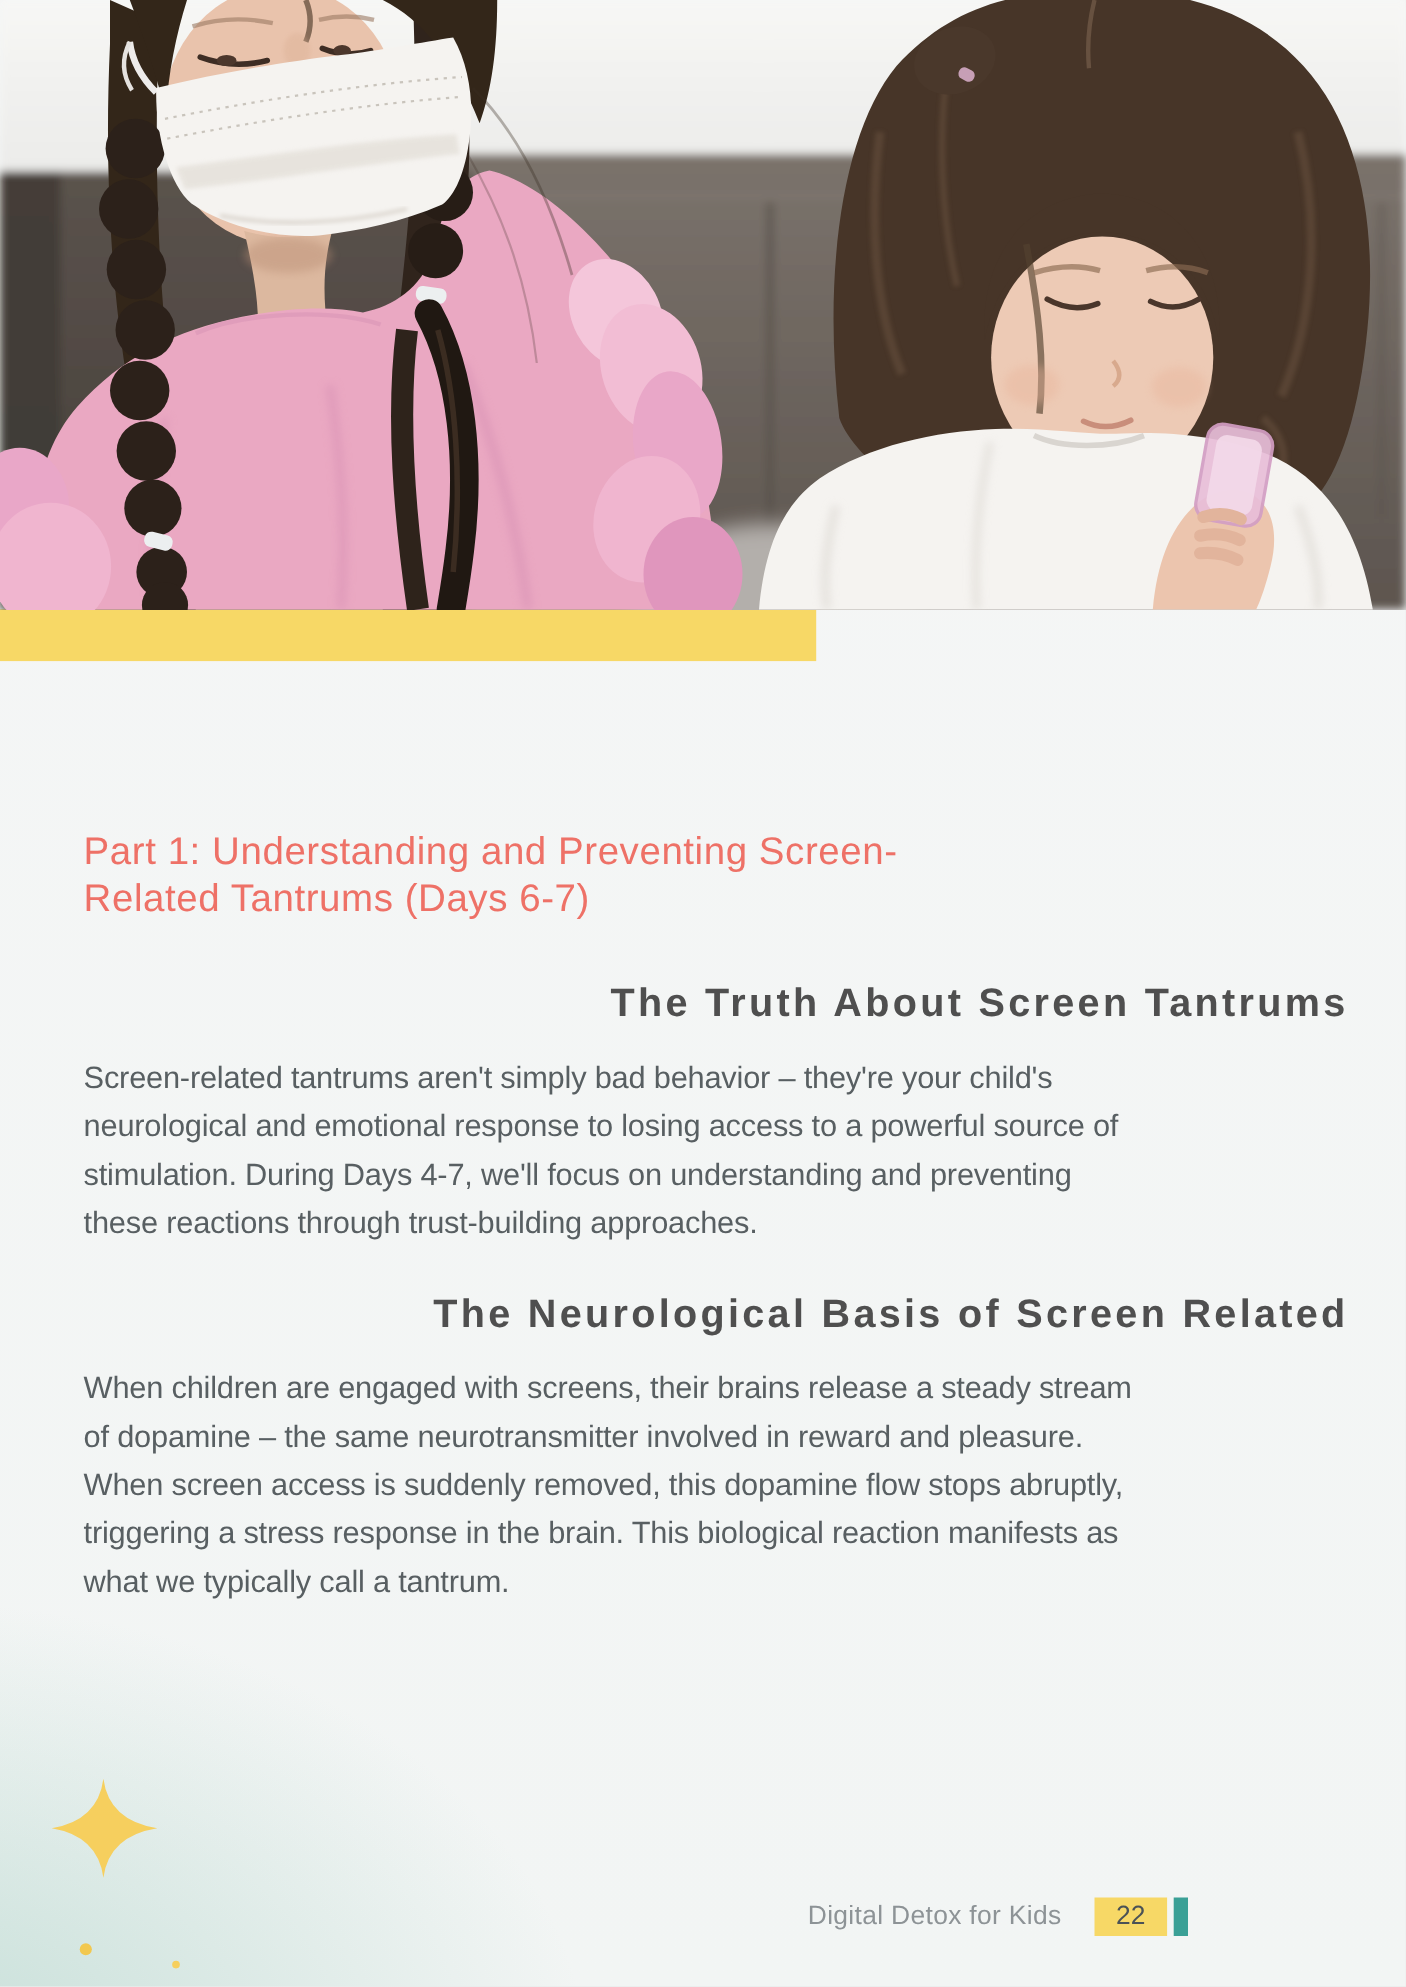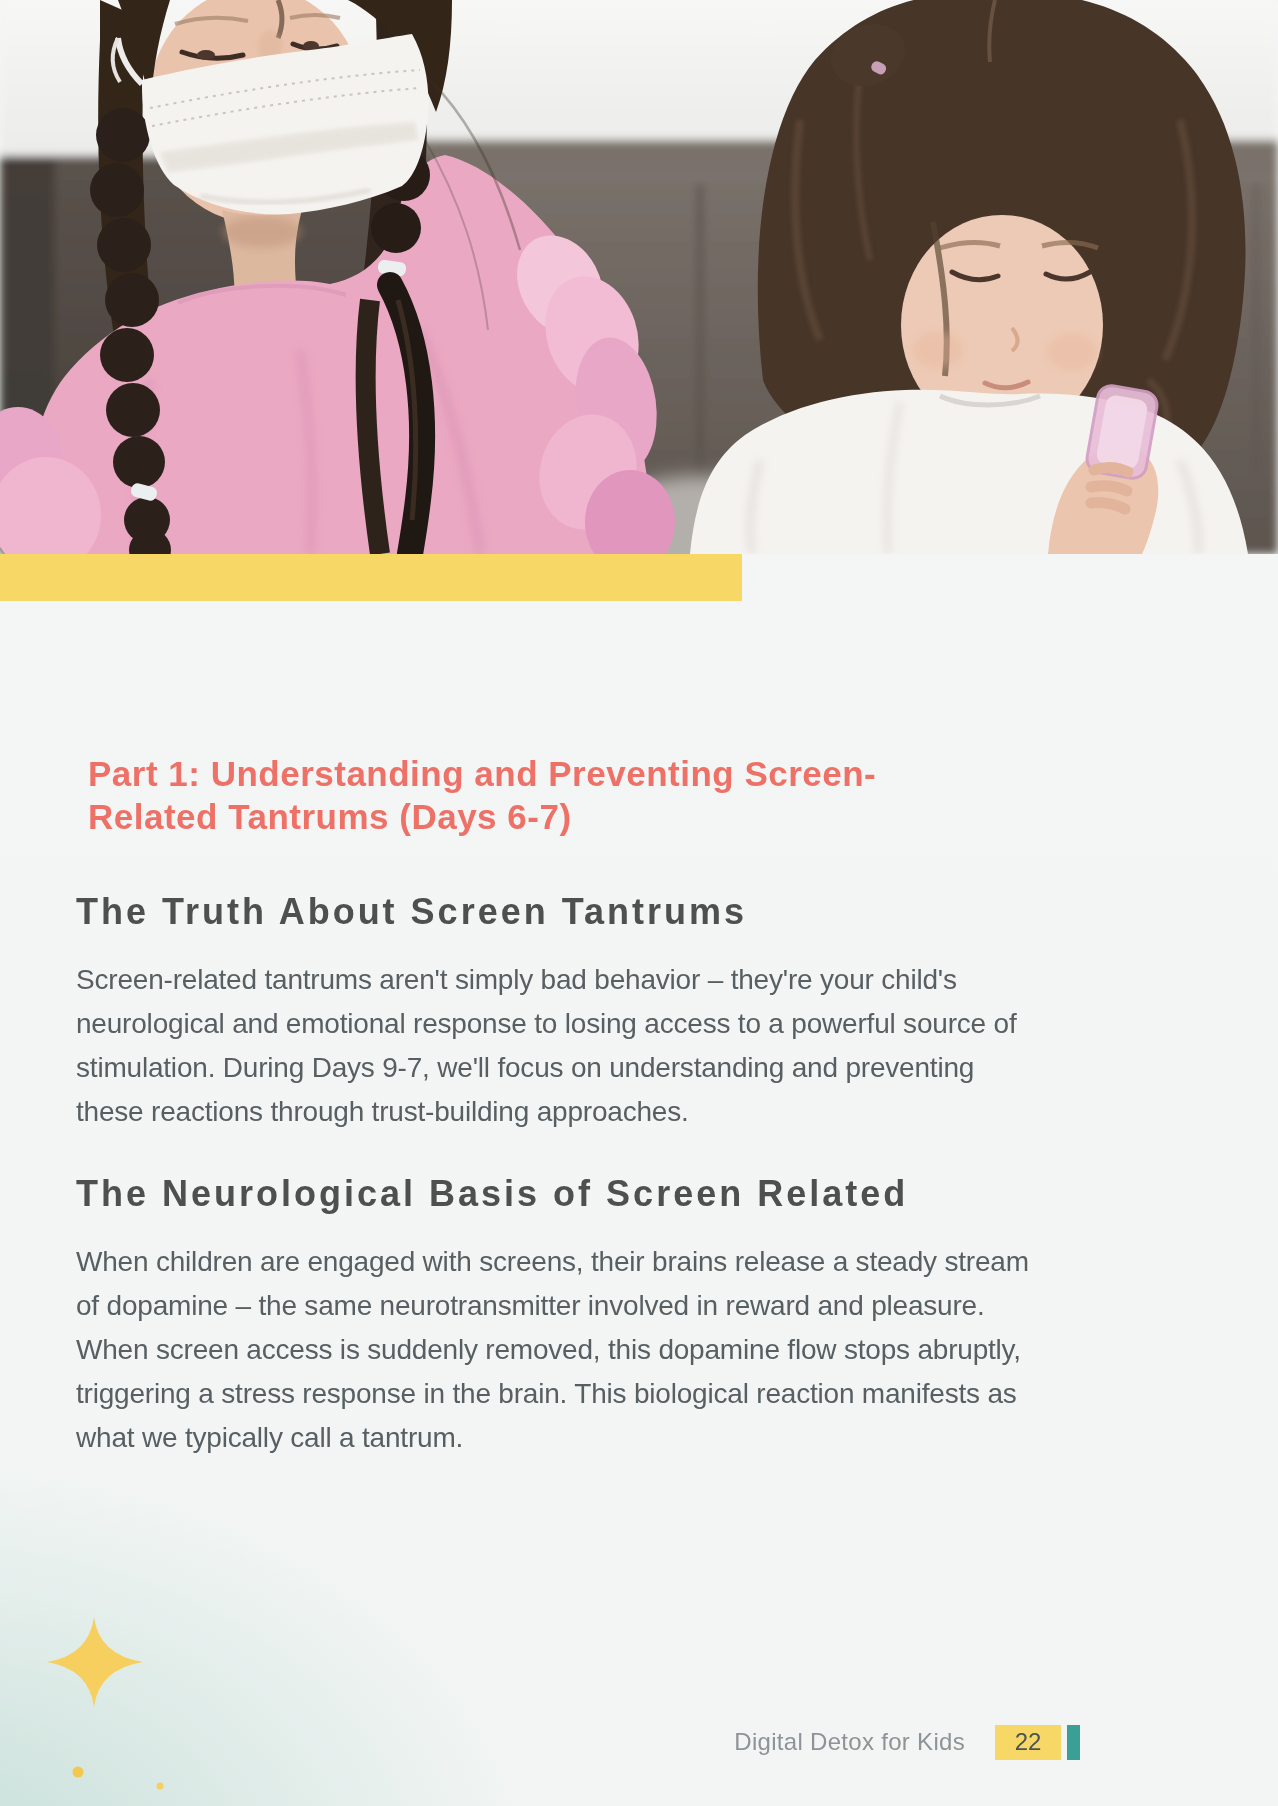--- a/index.html
+++ b/index.html
@@ -12,28 +12,28 @@
   }
   .hero{position:absolute;left:0;top:0;width:1278px;height:554px;}
   .hero svg{display:block;width:100%;height:100%;}
   .accent-bar{position:absolute;left:0;top:554px;width:742px;height:47px;background:var(--accent-yellow,#f7d866);}
   .page-title{
     position:absolute;left:74px;top:642px;width:1150px;margin:0;
     font-size:58px;font-weight:bold;letter-spacing:-.5px;line-height:66px;
     color:var(--heading-gray,#4f4f4f);white-space:pre;
   }
   .part-subtitle{
-    position:absolute;left:88px;top:752px;width:1150px;margin:0;
-    font-size:35px;font-weight:bold;letter-spacing:.5px;line-height:43px;
+    position:absolute;left:76px;top:752px;width:1150px;margin:0;
+    font-size:35px;font-weight:normal;letter-spacing:.5px;line-height:43px;
     color:var(--heading-red,#ee7167);white-space:pre;
   }
   .section-heading{
     position:absolute;left:76px;width:1150px;margin:0;
     font-size:36px;font-weight:bold;letter-spacing:3px;line-height:44px;
-    color:var(--heading-gray,#4f4f4f);white-space:pre;
+    color:var(--heading-gray,#4f4f4f);white-space:pre;text-align:right;
   }
   .sh-1{top:890px;} .sh-2{top:1172px;}
   .body-par{
     position:absolute;left:76px;width:1170px;margin:0;
     font-size:28px;line-height:44px;letter-spacing:-.2px;
     color:var(--body-gray,#585f62);white-space:pre;
   }
   .p-1{top:958px;} .p-2{top:1240px;} .p-3{top:1502px;}
   .sparkle{position:absolute;left:0;top:1600px;width:210px;height:206px;}
   .footer{
@@ -224,21 +224,21 @@
 
   <div class="accent-bar"></div>
 
 
   <h2 class="part-subtitle">Part 1: Understanding and Preventing Screen-
 Related Tantrums (Days 6-7)</h2>
 
   <h3 class="section-heading sh-1">The Truth About Screen Tantrums</h3>
   <p class="body-par p-1">Screen-related tantrums aren't simply bad behavior – they're your child's
 neurological and emotional response to losing access to a powerful source of
-stimulation. During Days 9-7, we'll focus on understanding and preventing
+stimulation. During Days 4-7, we'll focus on understanding and preventing
 these reactions through trust-building approaches.</p>
 
   <h3 class="section-heading sh-2">The Neurological Basis of Screen Related</h3>
   <p class="body-par p-2">When children are engaged with screens, their brains release a steady stream
 of dopamine – the same neurotransmitter involved in reward and pleasure.
 When screen access is suddenly removed, this dopamine flow stops abruptly,
 triggering a stress response in the brain. This biological reaction manifests as
 what we typically call a tantrum.</p>
 
   <svg class="sparkle" viewBox="0 1600 210 206">

